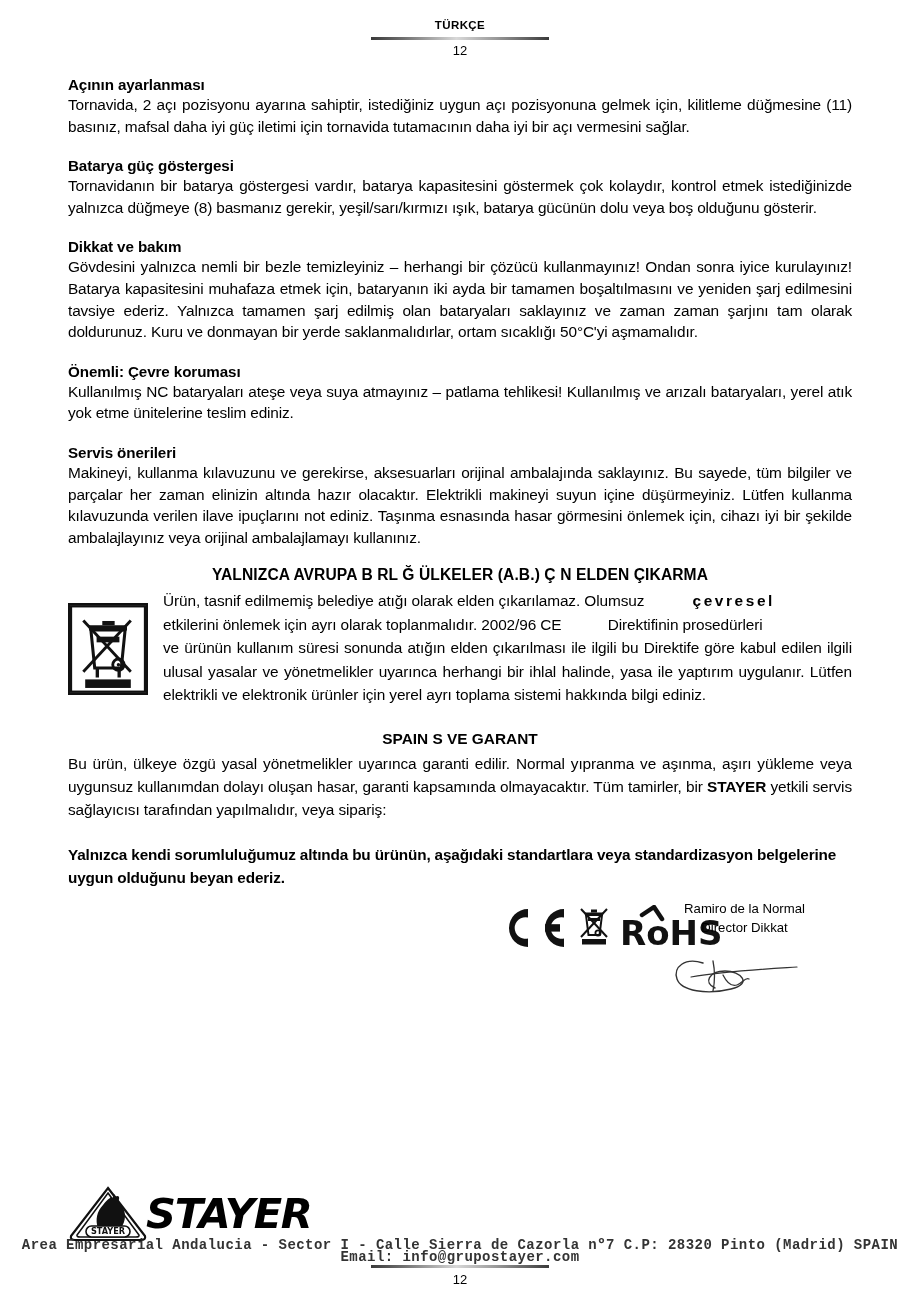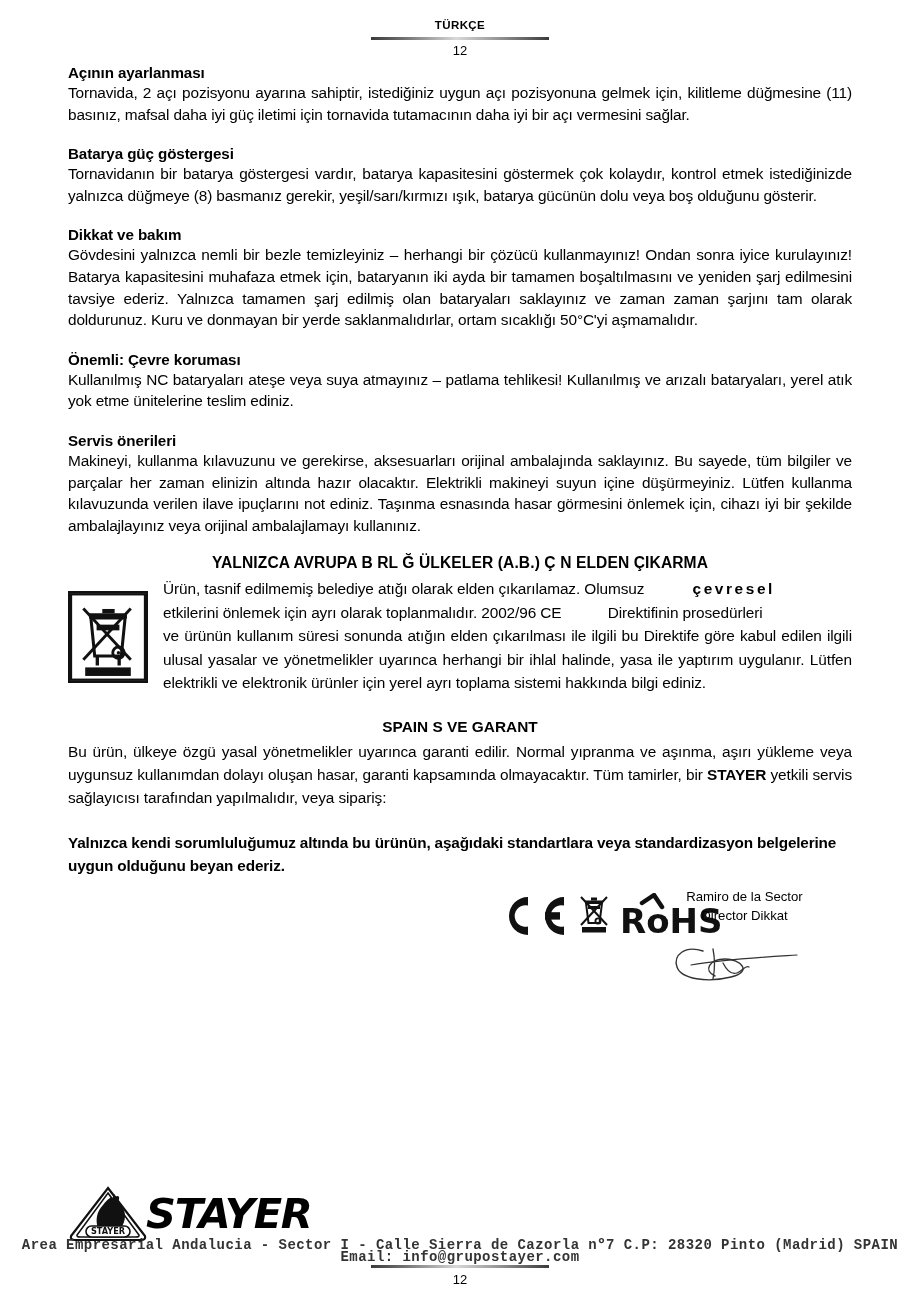--- a/index.html
+++ b/index.html
@@ -40,21 +40,21 @@
     margin: 5px auto 3px auto;
     background: linear-gradient(to right, #3a3a3a 0%, #6f6f6f 18%, #d8d8d8 48%, #9a9a9a 70%, #3a3a3a 100%);
   }
   .header-pageno {
     font-size: 13px;
     line-height: 16px;
   }
 
   
   .content {
-    margin-top: 4px;
+    margin-top: 16px;
   }
   h2.sec-title {
     font-size: 15.2px;
     font-weight: bold;
     margin: 0;
     line-height: 19px;
     letter-spacing: -0.1px;
   }
   p.sec-body {
     font-size: 15.4px;
@@ -345,21 +345,21 @@
           <rect x="5" y="34" width="24" height="5.5" fill="#111"></rect>
         </svg>
 
         <svg class="rohs-mark" width="104" height="48" viewBox="0 0 104 48">
           <path d="M22 10 L34 2 L42 14" fill="none" stroke="#111" stroke-width="4.5" stroke-linecap="round" stroke-linejoin="round"></path>
           <text x="0" y="40" font-family="DejaVu Sans, sans-serif" font-size="34" font-weight="bold" fill="#111">RoHS</text>
         </svg>
       </div>
 
       <div class="sign-block">
-        <div class="sign-name">Ramiro de la Sector</div>
+        <div class="sign-name">Ramiro de la Normal</div>
         <div class="sign-role">Director Dikkat</div>
         <svg class="sign-svg" width="200" height="60" viewBox="0 0 200 60">
           <path d="M58 22 C40 16, 28 26, 32 38 C36 50, 62 54, 86 48 C108 43, 96 30, 80 30 C64 30, 58 42, 70 47" fill="none" stroke="#333" stroke-width="1.4" stroke-linecap="round"></path>
           <path d="M68 20 C70 30, 70 40, 68 50" fill="none" stroke="#333" stroke-width="1.3" stroke-linecap="round"></path>
           <path d="M46 36 C80 30, 120 28, 152 26" fill="none" stroke="#333" stroke-width="1.2" stroke-linecap="round"></path>
           <path d="M78 34 C82 42, 86 46, 92 44 C98 42, 100 36, 104 38" fill="none" stroke="#333" stroke-width="1.3" stroke-linecap="round"></path>
         </svg>
       </div>
     </div>
 

